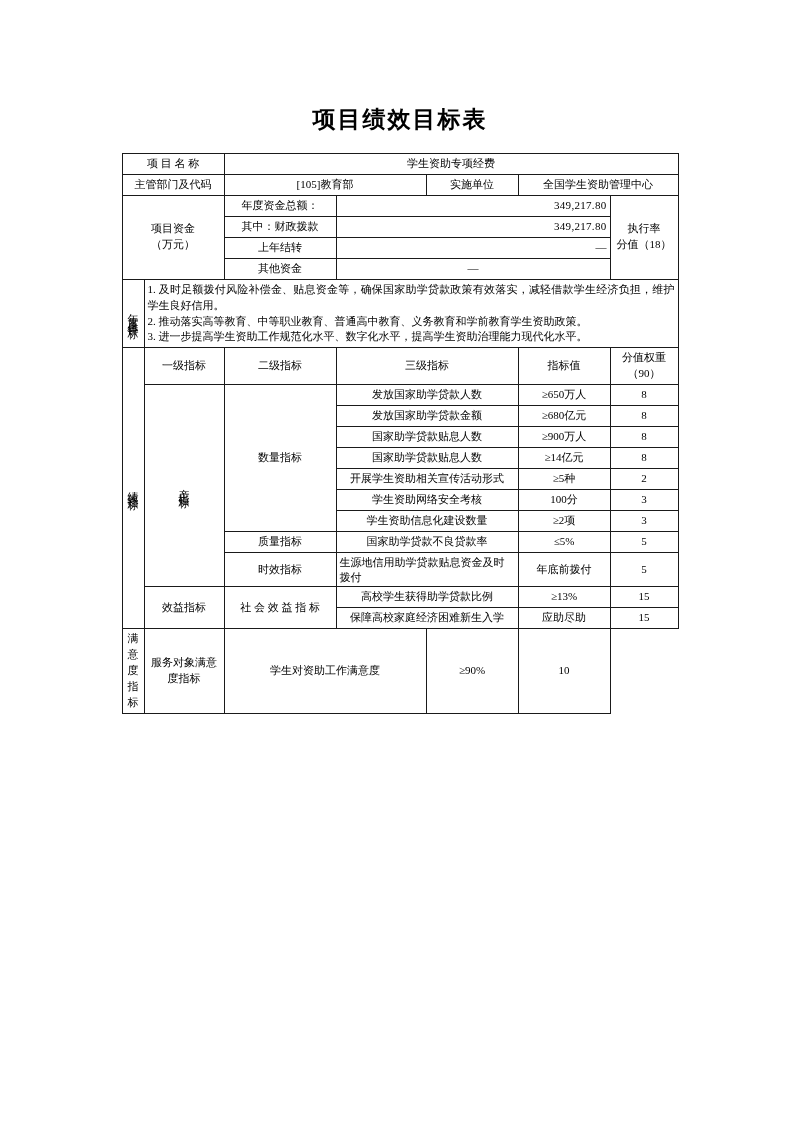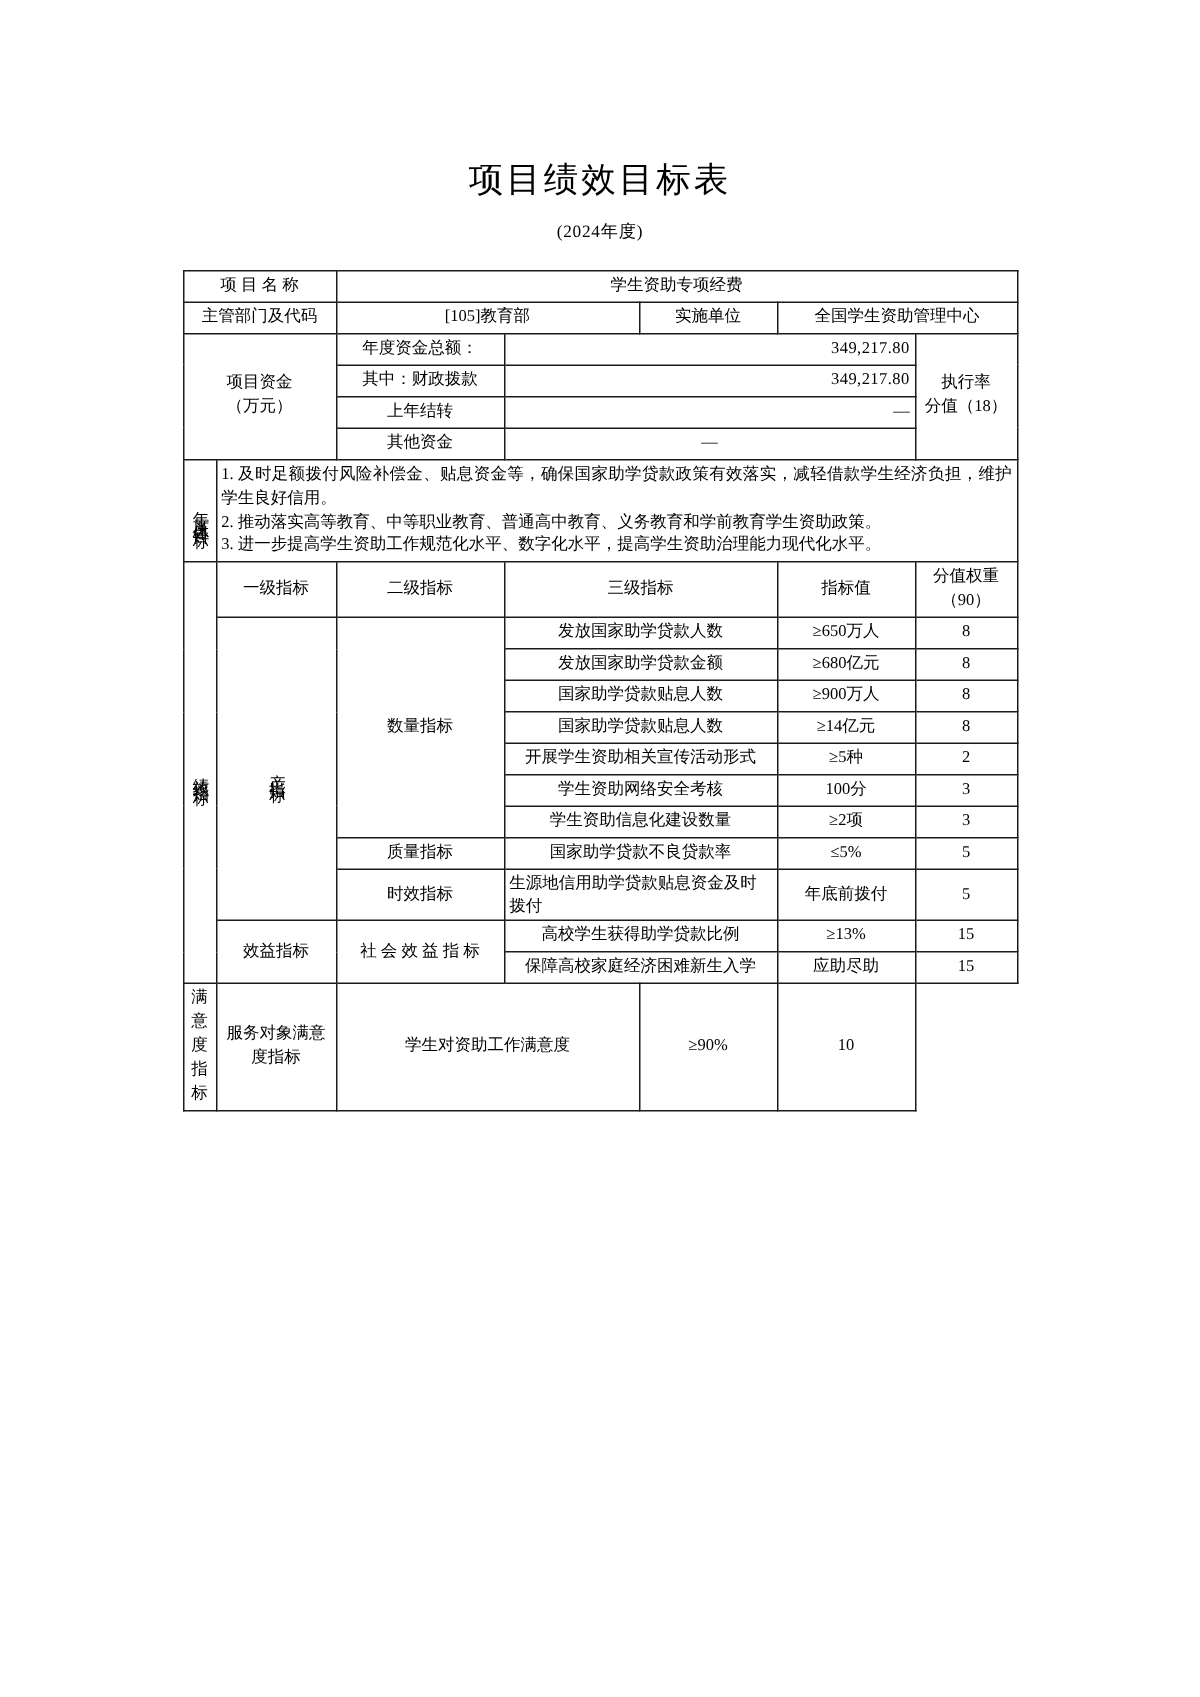--- a/index.html
+++ b/index.html
@@ -16,21 +16,21 @@
   }
   .page {
     width: 800px;
     height: 1131px;
     position: relative;
     box-sizing: border-box;
   }
   .title {
     text-align: center;
     font-size: 23px;
-    font-weight: normal;
+    font-weight: bold;
     letter-spacing: 2px;
     margin-top: 104px;
   }
   .subtitle {
     text-align: center;
     font-size: 11.5px;
     margin-top: 12px;
     letter-spacing: 0.5px;
   }
   table.main {
@@ -79,21 +79,20 @@
   .dash { letter-spacing: 0; }
   .tight { padding-left: 2px; padding-right: 2px; }
   .twoline { line-height: 1.35; }
 </style>
 </head>
 <body>
 
 <div class="page">
 
   <div class="title">项目绩效目标表</div>
-  <div class="subtitle">(2024年度)</div>
 
   <table class="main">
     <colgroup>
       <col style="width:22px">
       <col style="width:80px">
       <col style="width:112px">
       <col style="width:90px">
       <col style="width:92px">
       <col style="width:92px">
       <col style="width:68px">

